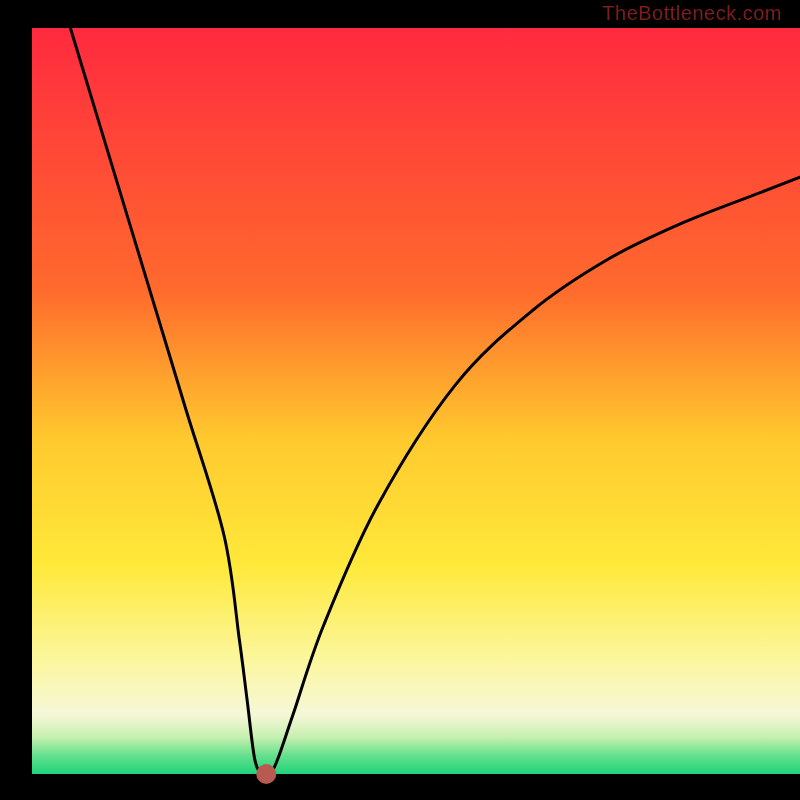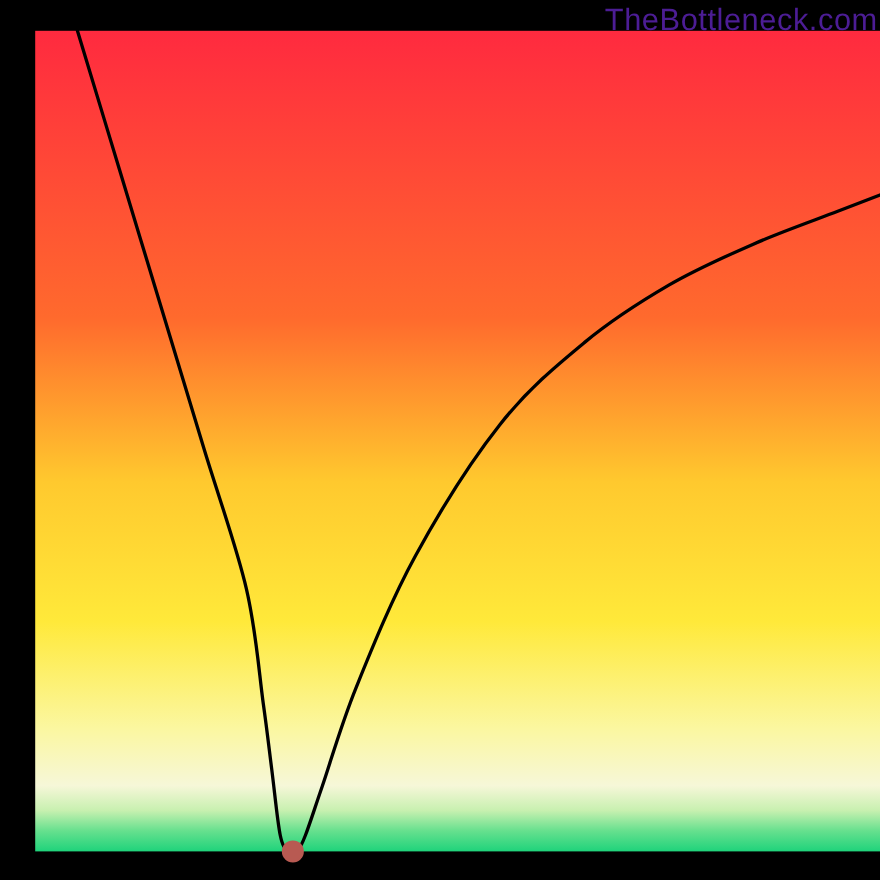--- a/index.html
+++ b/index.html
@@ -12,23 +12,23 @@
     font-family: Arial, Helvetica, sans-serif;
   }
   .outer {
     position: relative;
     width: 800px;
     height: 800px;
   }
   .watermark {
     position: absolute;
     top: 2px;
-    right: 2px;
-    color: #4c1d95;
-    font-size: 28px;
+    right: 18px;
+    color: #7f1d1d;
+    font-size: 20px;
     letter-spacing: 0.5px;
     z-index: 10;
   }
   svg {
     display: block;
   }
 </style>
 </head>
 <body>
 

